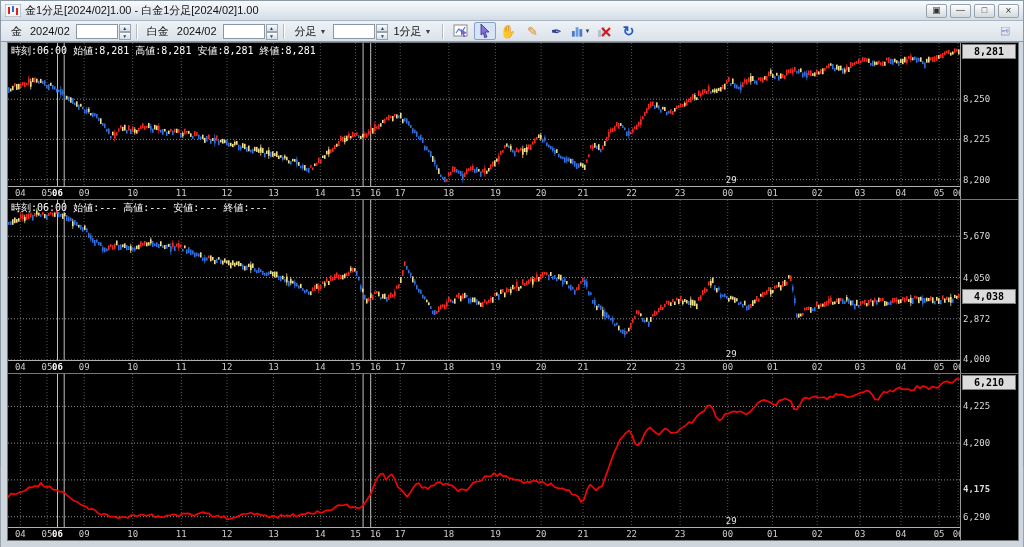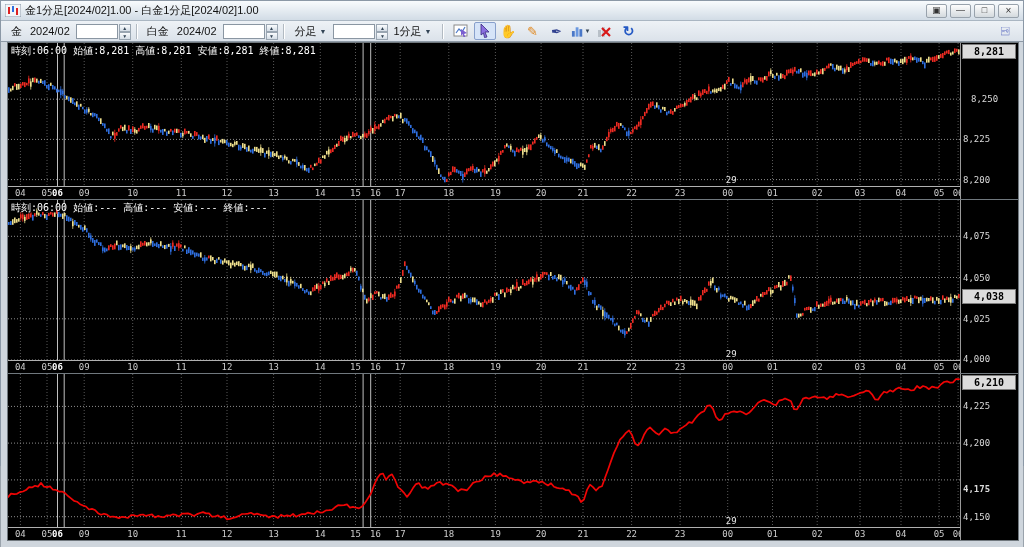--- a/index.html
+++ b/index.html
@@ -760,21 +760,21 @@
             <span style="left: 764.456px;">01</span>
             <span style="left: 809.2px;">02</span>
             <span style="left: 852.04px;">03</span>
             <span style="left: 892.976px;">04</span>
             <span style="left: 931.056px;">05</span>
             <span style="left: 950.096px;">06</span>
           </div>
       </div>
       <div class="raxis">
         <div class="curbox" style="top: 1px;">8,281</div>
-      <div class="ylab" style="top: 51.236px; margin-left: 8px;">8,250</div>
+      <div class="ylab" style="top: 51.236px;">8,250</div>
           <div class="ylab" style="top: 91.4045px;">8,225</div>
           <div class="ylab" style="top: 131.573px;">8,200</div>
         </div>
     </div>
 
     <div class="panel p1">
       <div class="plot-area">
         <div class="info">時刻:06:00 始値:--- 高値:--- 安値:--- 終値:---</div>
         <svg width="952" height="160">
             <line x1="12.4" y1="0" x2="12.4" y2="160" stroke="#585858" stroke-width="1" stroke-dasharray="1,2"></line>
@@ -1369,23 +1369,23 @@
             <span style="left: 764.456px;">01</span>
             <span style="left: 809.2px;">02</span>
             <span style="left: 852.04px;">03</span>
             <span style="left: 892.976px;">04</span>
             <span style="left: 931.056px;">05</span>
             <span style="left: 950.096px;">06</span>
           </div>
       </div>
       <div class="raxis">
         <div class="curbox" style="top: 89.3196px;">4,038</div>
-      <div class="ylab" style="top: 31.2887px;">4,075</div>
+      <div class="ylab" style="top: 31.2887px;">5,670</div>
           <div class="ylab" style="top: 72.5258px;">4,050</div>
-          <div class="ylab" style="top: 113.763px;">4,025</div>
+          <div class="ylab" style="top: 113.763px;">2,872</div>
           <div class="ylab" style="top: 154px;">4,000</div>
         </div>
     </div>
 
     <div class="panel p2">
       <div class="plot-area">
         <svg width="952" height="153">
             <line x1="12.4" y1="0" x2="12.4" y2="153" stroke="#585858" stroke-width="1" stroke-dasharray="1,2"></line>
             <line x1="39.0" y1="0" x2="39.0" y2="153" stroke="#585858" stroke-width="1" stroke-dasharray="1,2"></line>
             <line x1="49.5" y1="0" x2="49.5" y2="153" stroke="#585858" stroke-width="1" stroke-dasharray="1,2"></line>
@@ -1448,19 +1448,19 @@
             <span style="left: 892.976px;">04</span>
             <span style="left: 931.056px;">05</span>
             <span style="left: 950.096px;">06</span>
           </div>
       </div>
       <div class="raxis">
         <div class="curbox" style="top: 1px;">6,210</div>
       <div class="ylab" style="top: 27.3654px;">4,225</div>
           <div class="ylab" style="top: 64.1442px;">4,200</div>
           <div class="ylab" style="top: 110px; font-weight: bold;">4,175</div>
-          <div class="ylab" style="top: 137.702px;">4,150</div>
+          <div class="ylab" style="top: 137.702px;">6,290</div>
         </div>
     </div>
 
     <div class="bottom-strip"></div>
   </div>
 </div>
 
 </body></html>

